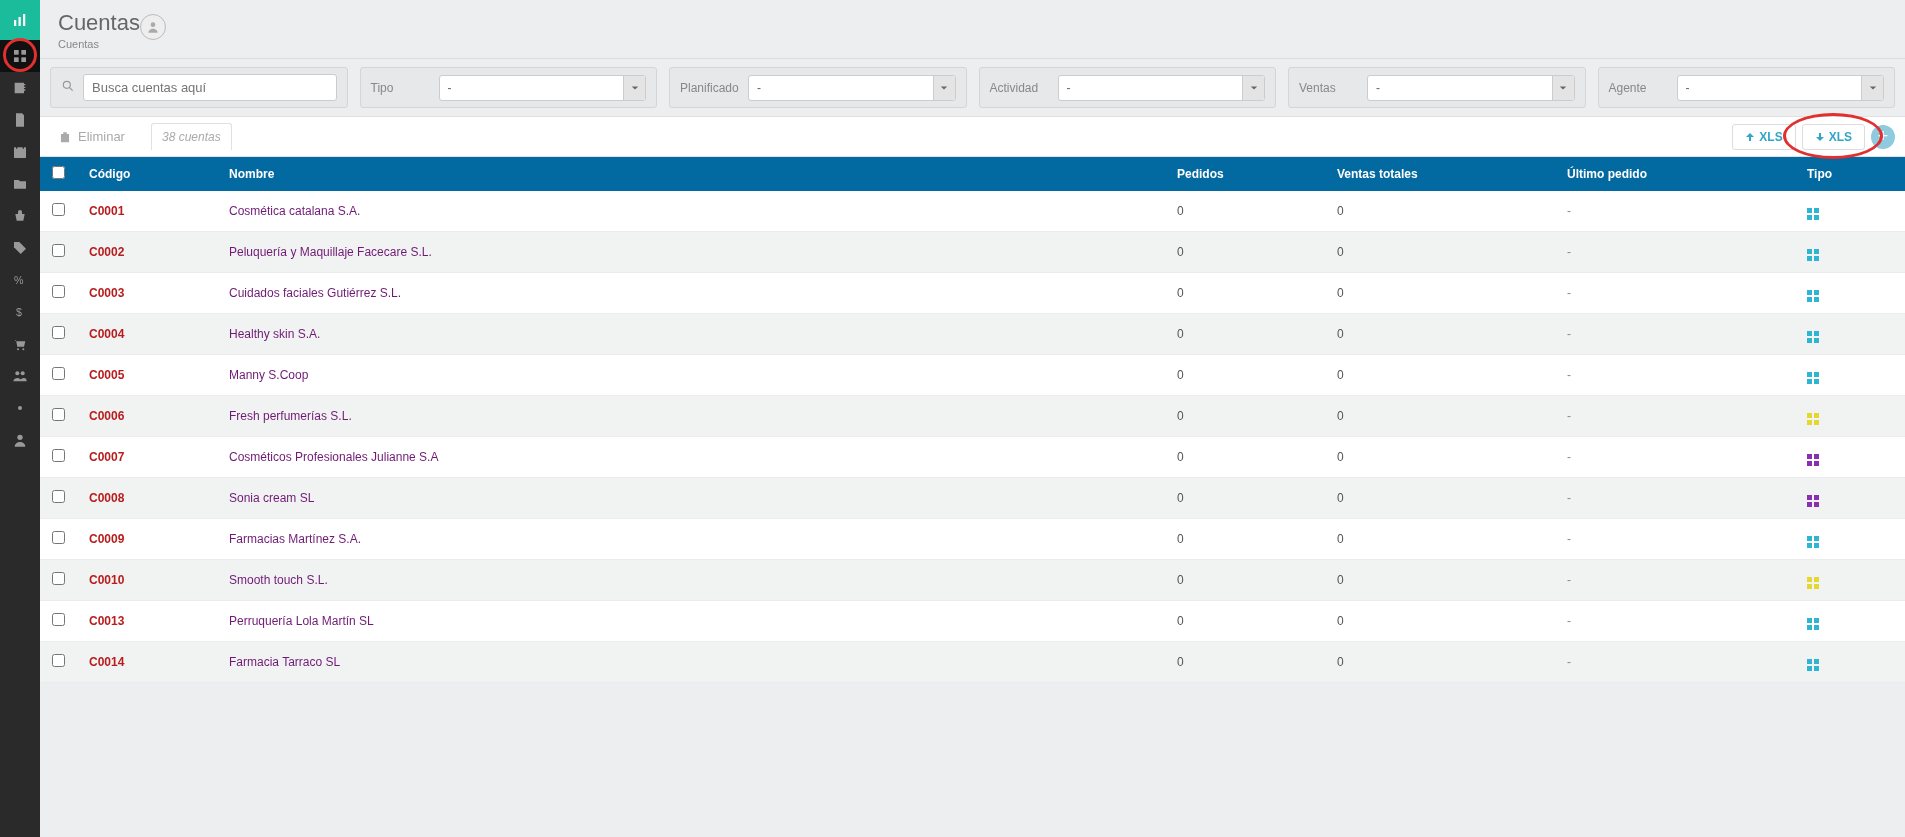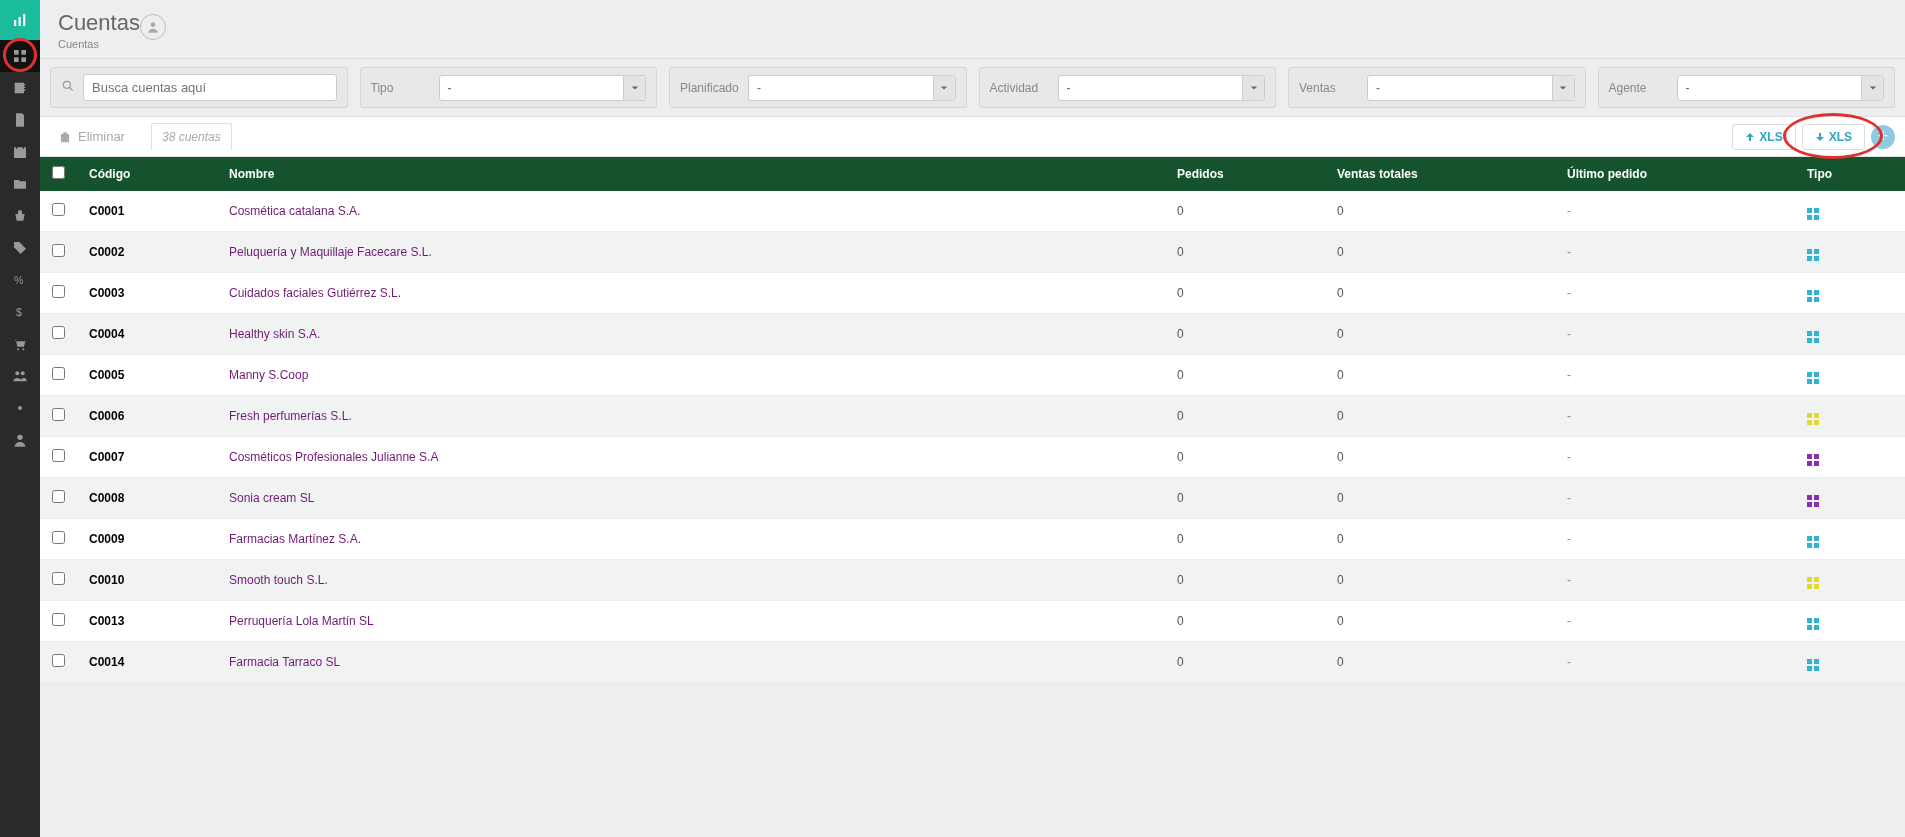--- a/index.html
+++ b/index.html
@@ -129,30 +129,30 @@
 .toolbar .btn-xls svg { width: 10px; height: 10px; fill: #32a6c7; }
 .toolbar .btn-add {
   width: 24px; height: 24px; border-radius: 50%;
   background: #8fcadf; color: #fff; border: none;
   display: flex; align-items: center; justify-content: center;
   font-size: 18px; cursor: pointer;
 }
 
 
 .table { width: 100%; border-collapse: collapse; background: #f6f7f7; }
-.table thead tr { background: #14532d; }
+.table thead tr { background: #0369a1; }
 .table th {
   text-align: left; font-weight: 600; color: #fff;
   font-size: 12px; padding: 9px 12px;
 }
 .table tbody tr { border-bottom: 1px solid #ececec; }
 .table tbody tr.odd { background: #fff; }
 .table tbody tr.even { background: #f1f3f3; }
 .table td { padding: 11px 12px; font-size: 12px; color: #555; }
-.table td.code a { color: #000000; text-decoration: none; font-weight: 600; font-size: 12px; }
+.table td.code a { color: #b91c1c; text-decoration: none; font-weight: 600; font-size: 12px; }
 .table td.name { color: #701a75; }
 .table td.num { text-align: left; }
 .table td.last { color: #888; }
 .table .chk { width: 24px; }
 .table .chk input { cursor: pointer; }
 .col-codigo { width: 140px; }
 .col-pedidos { width: 160px; }
 .col-ventas { width: 230px; }
 .col-ultimo { width: 240px; }
 .col-tipo { width: 110px; }

